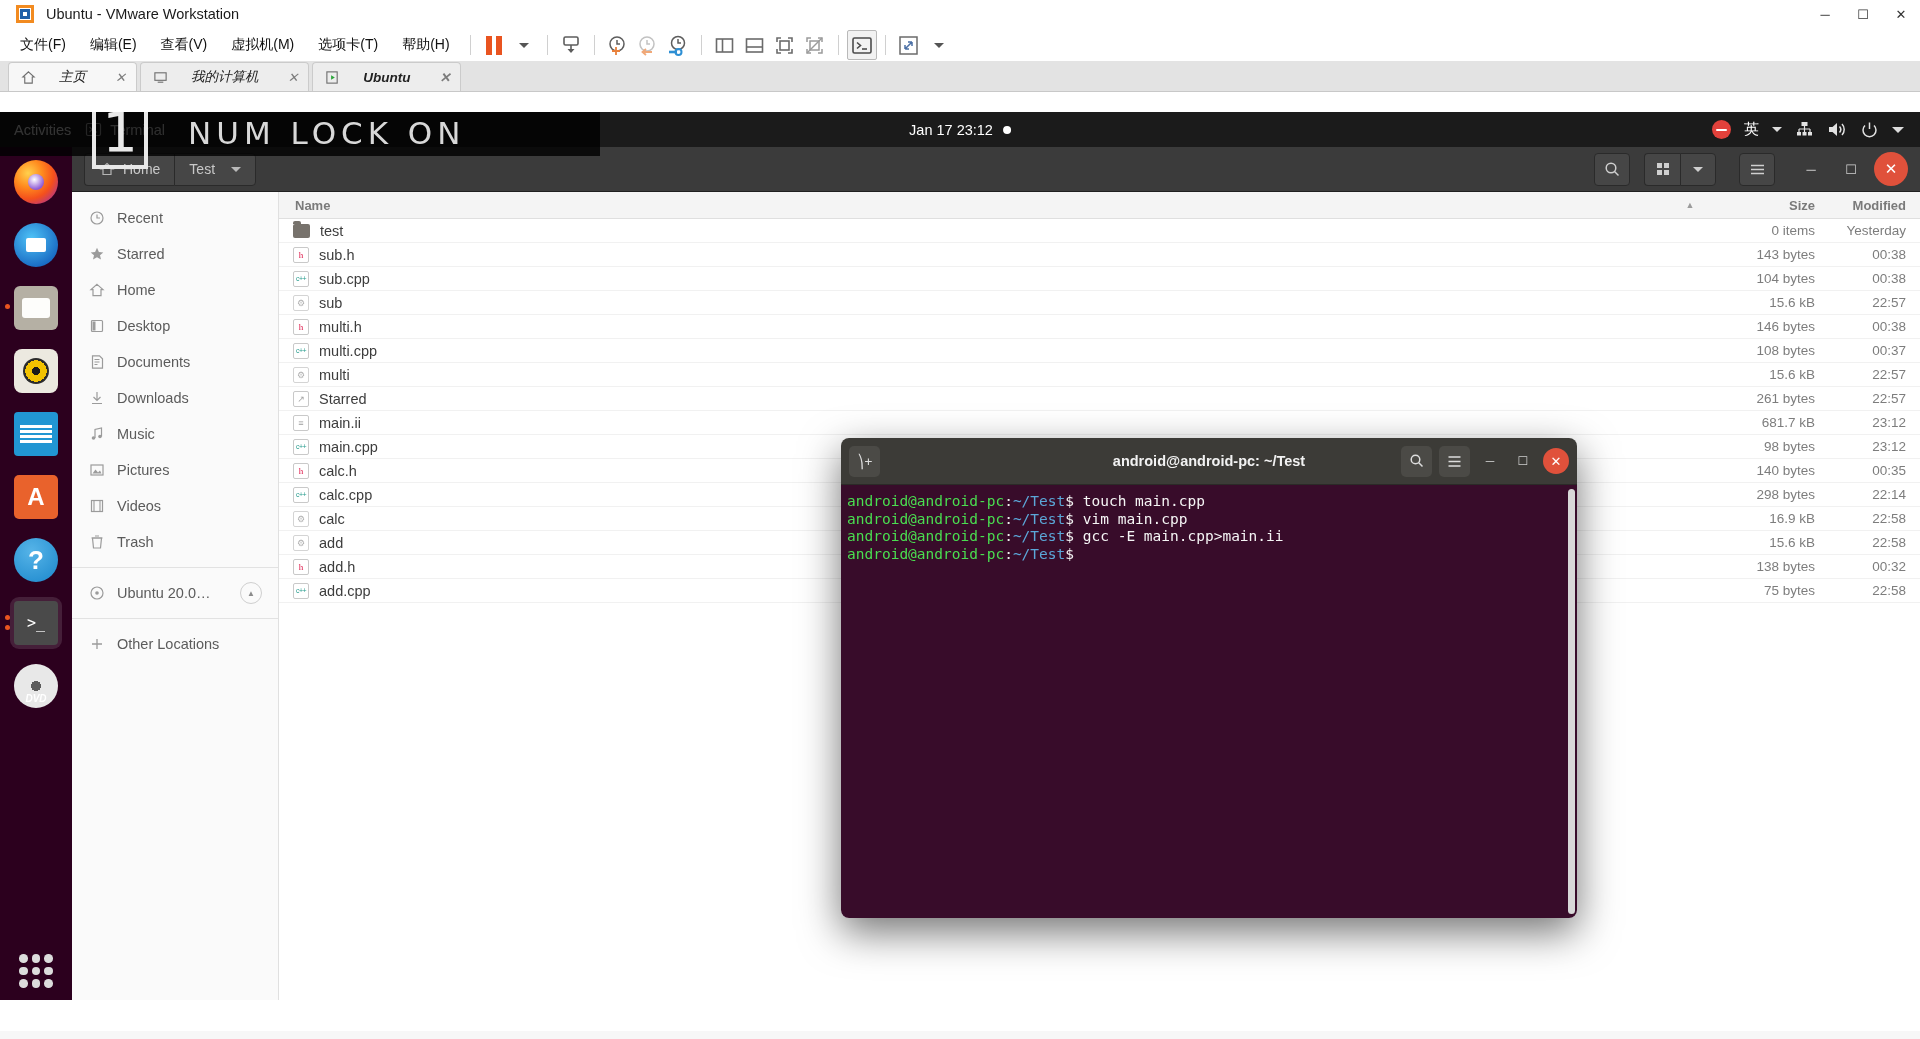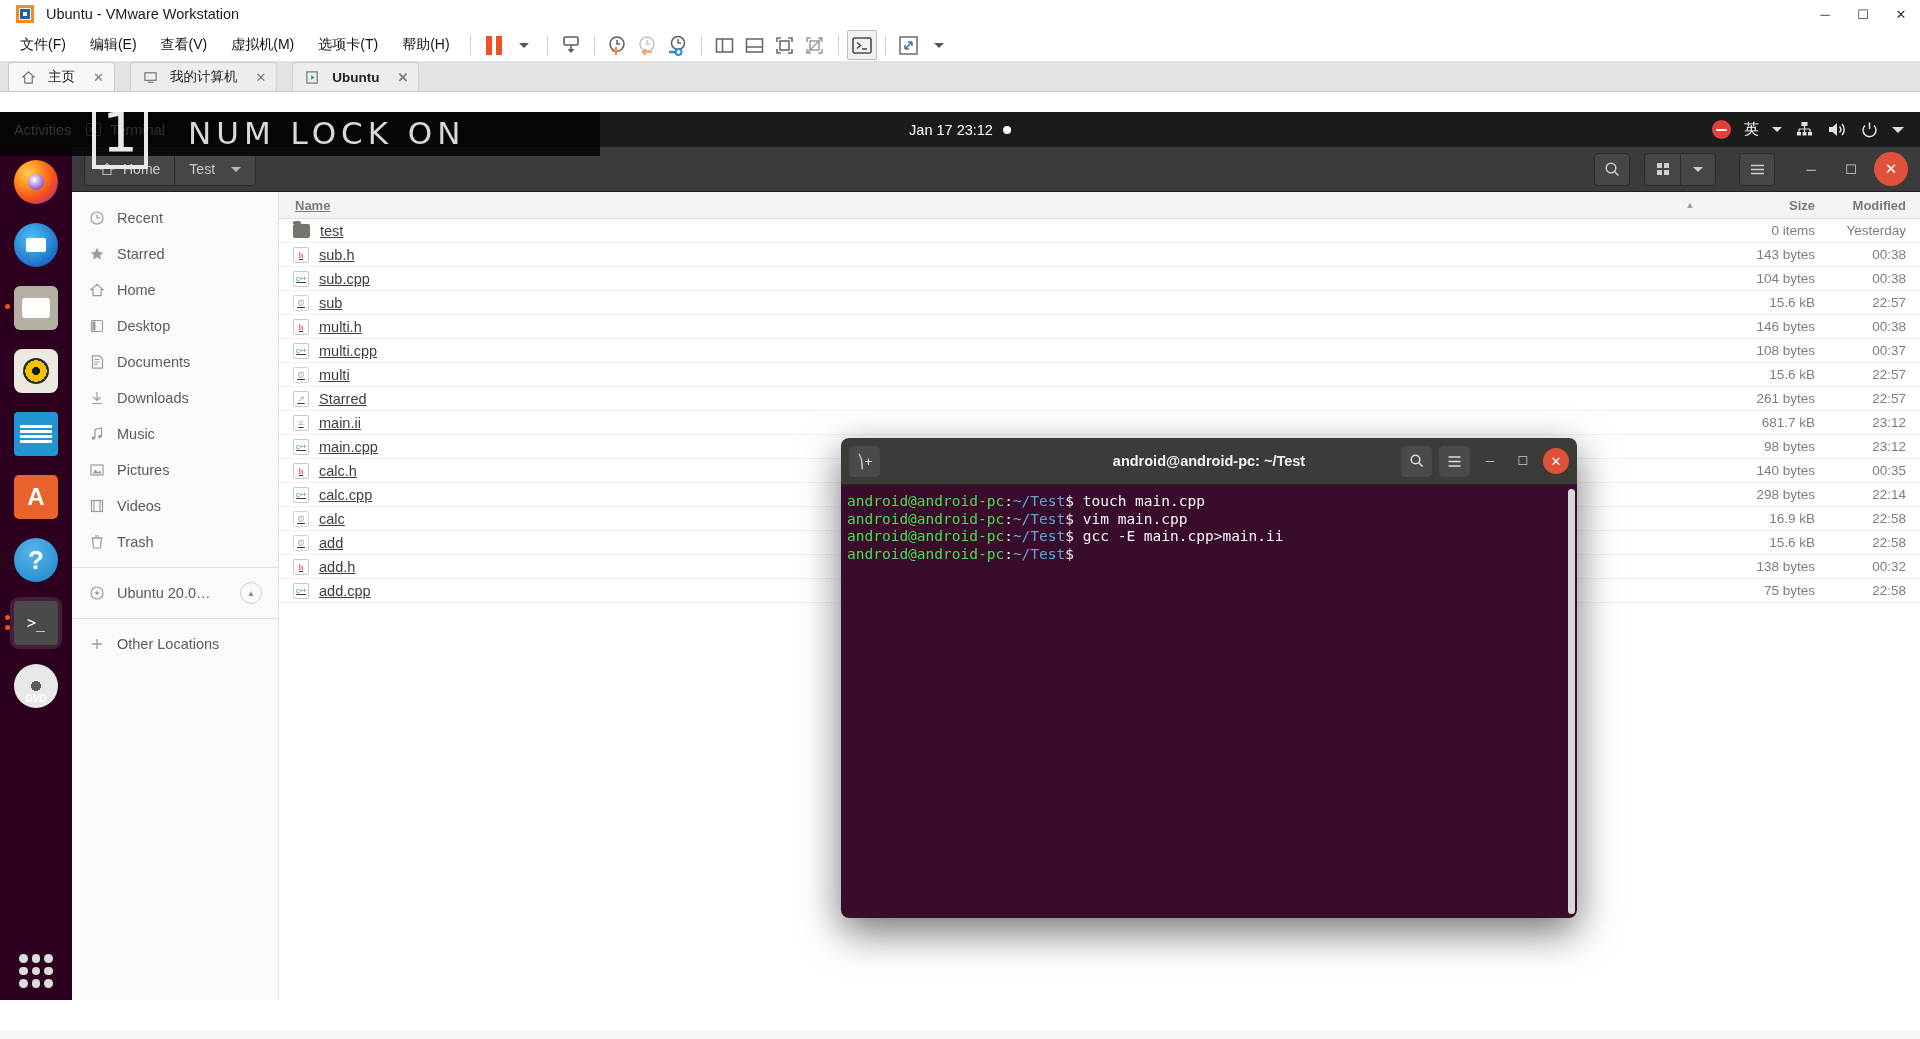--- a/index.html
+++ b/index.html
@@ -43,24 +43,24 @@
   .tb-btn { display:flex; align-items:center; justify-content:center; height: 30px; min-width: 30px; padding: 0 3px; }
   .tb-btn.framed { border: 1px solid #b9b9b9; background: #f2f2f2; border-radius: 2px; }
   .caret { width: 0; height: 0; border-left: 5px solid transparent; border-right: 5px solid transparent; border-top: 5px solid #555; margin: 0 6px; }
 
   
   .vm-tabstrip {
     height: 31px; background: #e3e3e3; display: flex; align-items: flex-end; padding-left: 8px;
     border-bottom: 1px solid #c8c8c8;
   }
   .vm-tab {
-    height: 29px; display: flex; align-items: center; gap: 12px;
+    height: 29px; display: flex; align-items: center; gap: 23px;
     padding: 0 10px 0 12px; font-size: 13.5px; color: #222;
     background: #ededed; border: 1px solid #cbcbcb; border-bottom: none;
-    border-radius: 4px 4px 0 0; margin-right: 15px; max-width: 190px;
+    border-radius: 4px 4px 0 0; margin-right: 3px; max-width: 190px; font-style: italic;
   }
   .vm-tab.active { background: #f7f7f7; }
   .vm-tab .tabclose { color: #7c7c7c; font-size: 13px; margin-left: 6px; }
   .tab-ico { width: 15px; height: 15px; flex: none; }
 
   
   #guest-screen {
     position: absolute; left: 0; top: 112px; width: 1920px; height: 888px;
     background: #2c001e; overflow: hidden;
   }
@@ -126,21 +126,21 @@
   .side-item { height: 36px; display: flex; align-items: center; gap: 12px; padding: 0 16px; font-size: 14.5px; color: #5b5b5b; }
   .side-ico { width: 17px; height: 17px; flex: none; display: flex; align-items: center; justify-content: center; color: #8e8e8e; }
   .side-divider { height: 1px; background: #e2e2e2; margin: 7px 0; }
   .eject { margin-left: auto; width: 22px; height: 22px; border: 1px solid #cfcfcf; border-radius: 50%; display:flex; align-items:center; justify-content:center; font-size: 8px; color: #8b8b8b; }
 
   .nau-list { flex: 1; background: #fff; min-width: 0; display: flex; flex-direction: column; }
   .list-head {
     height: 27px; display: flex; align-items: center; background: #f4f4f4;
     border-bottom: 1px solid #dfdfdf; font-size: 13px; color: #7a7a7a; font-weight: bold; flex: none;
   }
-  .col-name { flex: 1; padding-left: 16px; text-decoration: underline; }
+  .col-name { flex: 1; padding-left: 16px; }
   .col-sort { width: 30px; text-align: center; font-size: 9px; color: #9b9b9b; }
   .col-size { width: 110px; text-align: right; }
   .col-mod { width: 105px; text-align: right; padding-right: 14px; }
   .frow { height: 24px; display: flex; align-items: center; font-size: 14.5px; color: #3d3d3d; border-bottom: 1px solid #f1f1f1; }
   .frow .col-name { display: flex; align-items: center; gap: 10px; padding-left: 14px; }
   .frow .col-size, .frow .col-mod { font-size: 13.5px; color: #7d7d7d; }
   .fico { width: 16px; height: 16px; flex: none; display:flex; align-items:center; justify-content:center;
           font-size: 8px; border: 1px solid #c9c9c9; border-radius: 2px; background: #fff; color: #888; }
   .fico.h { color: #d14; font-family: "Liberation Serif", serif; font-size: 9px; }
   .fico.cpp { color: #2a9d8f; font-size: 7px; letter-spacing: -0.5px; }

